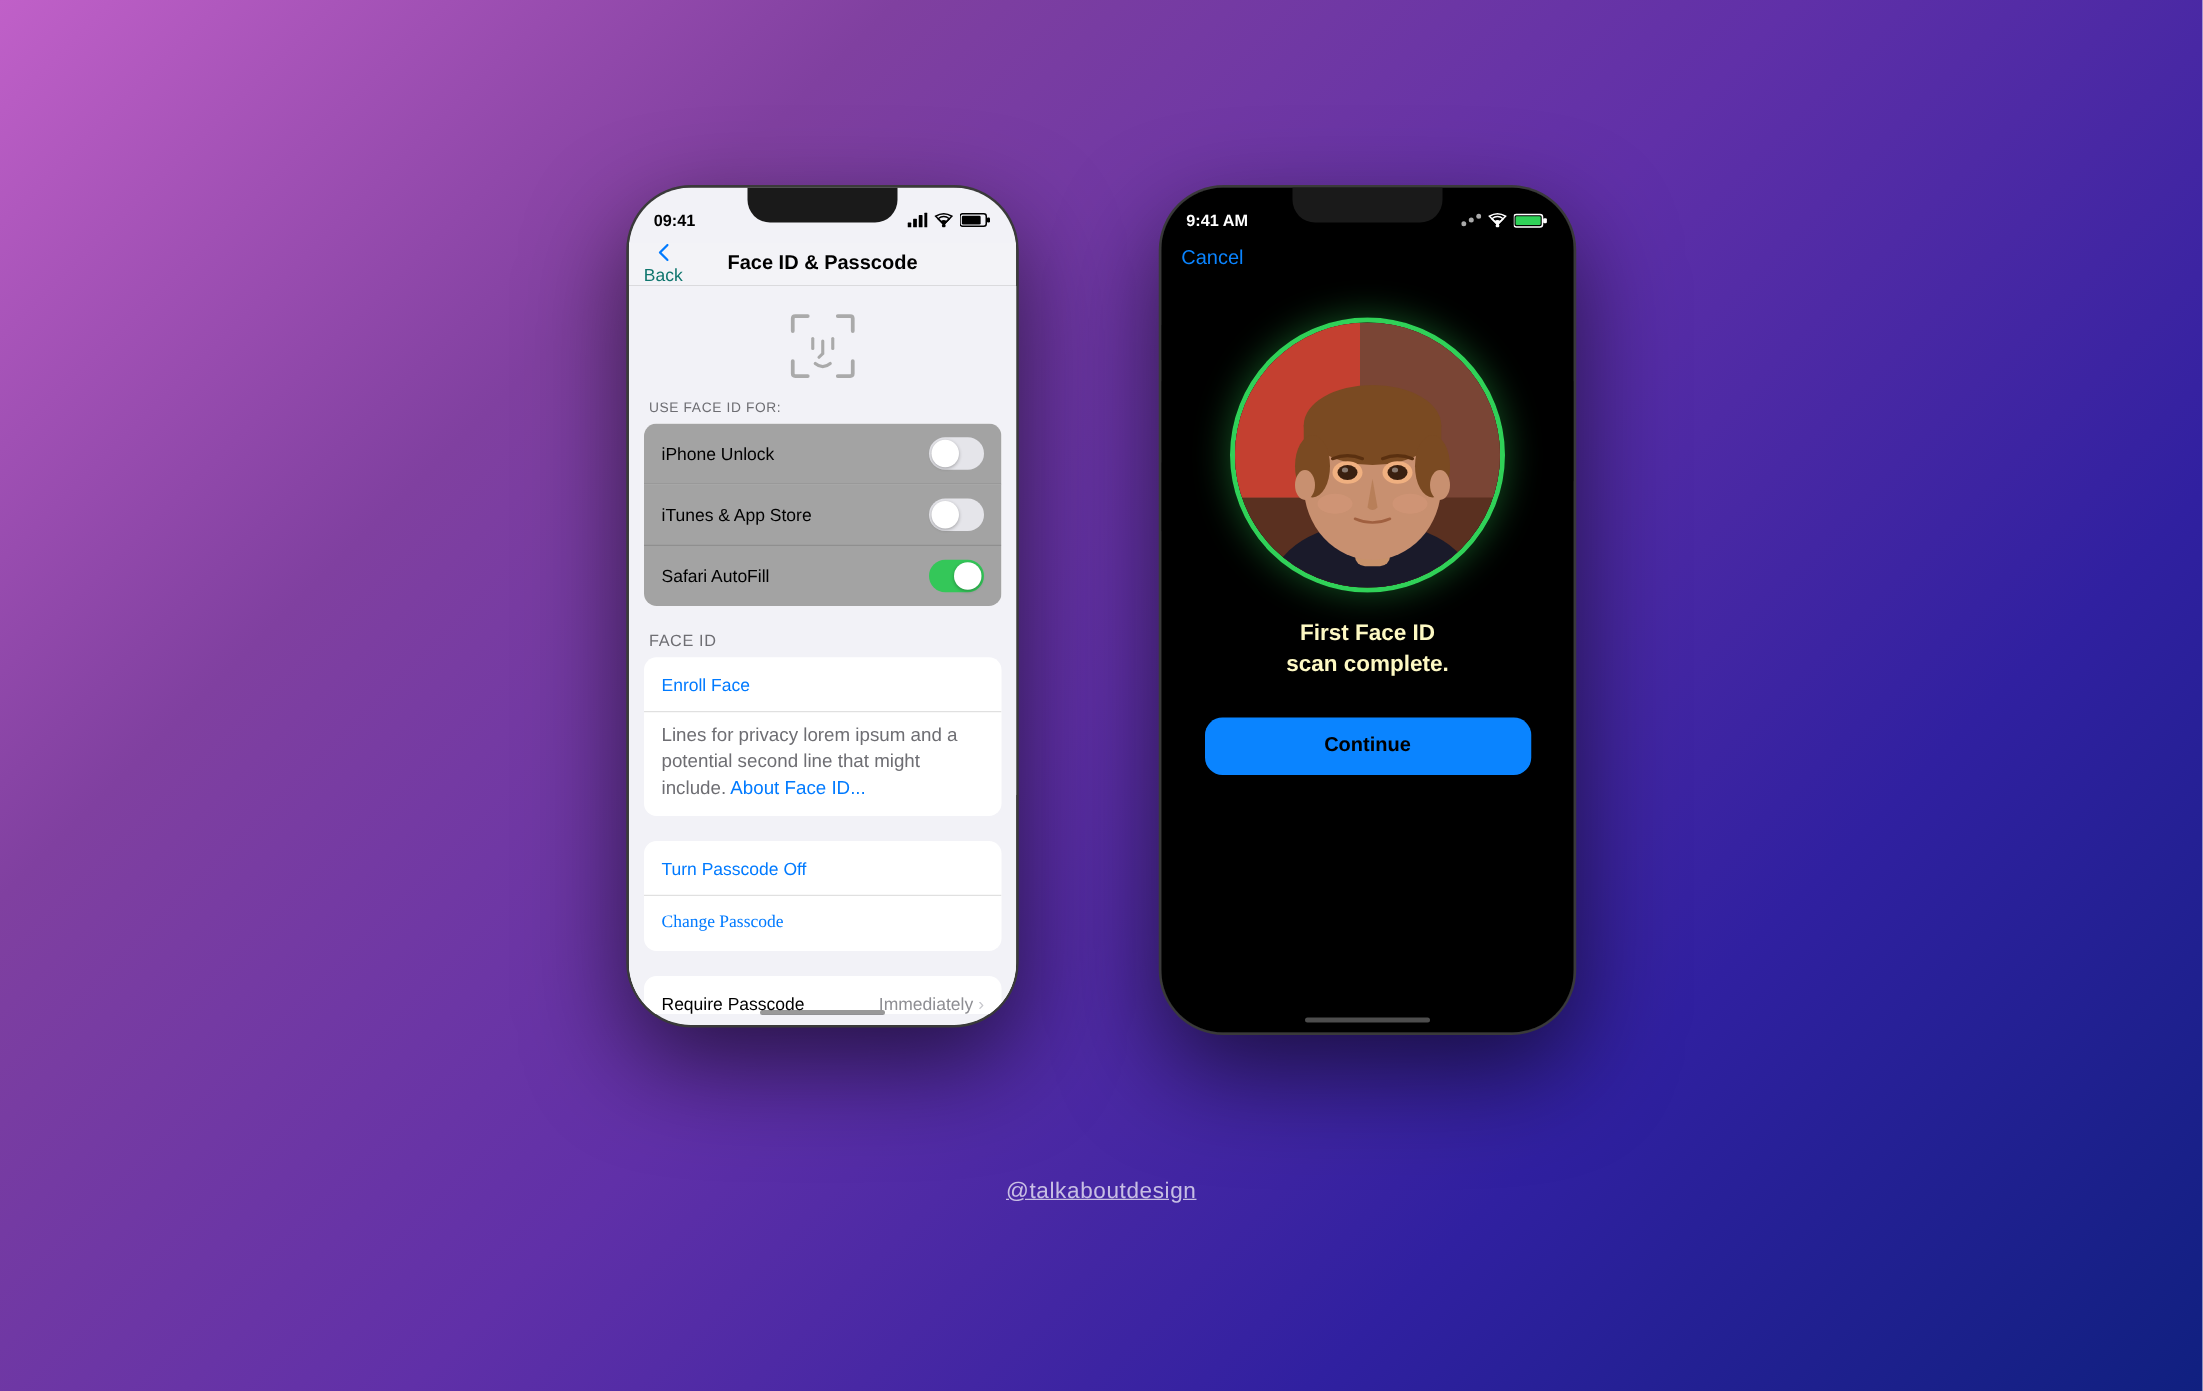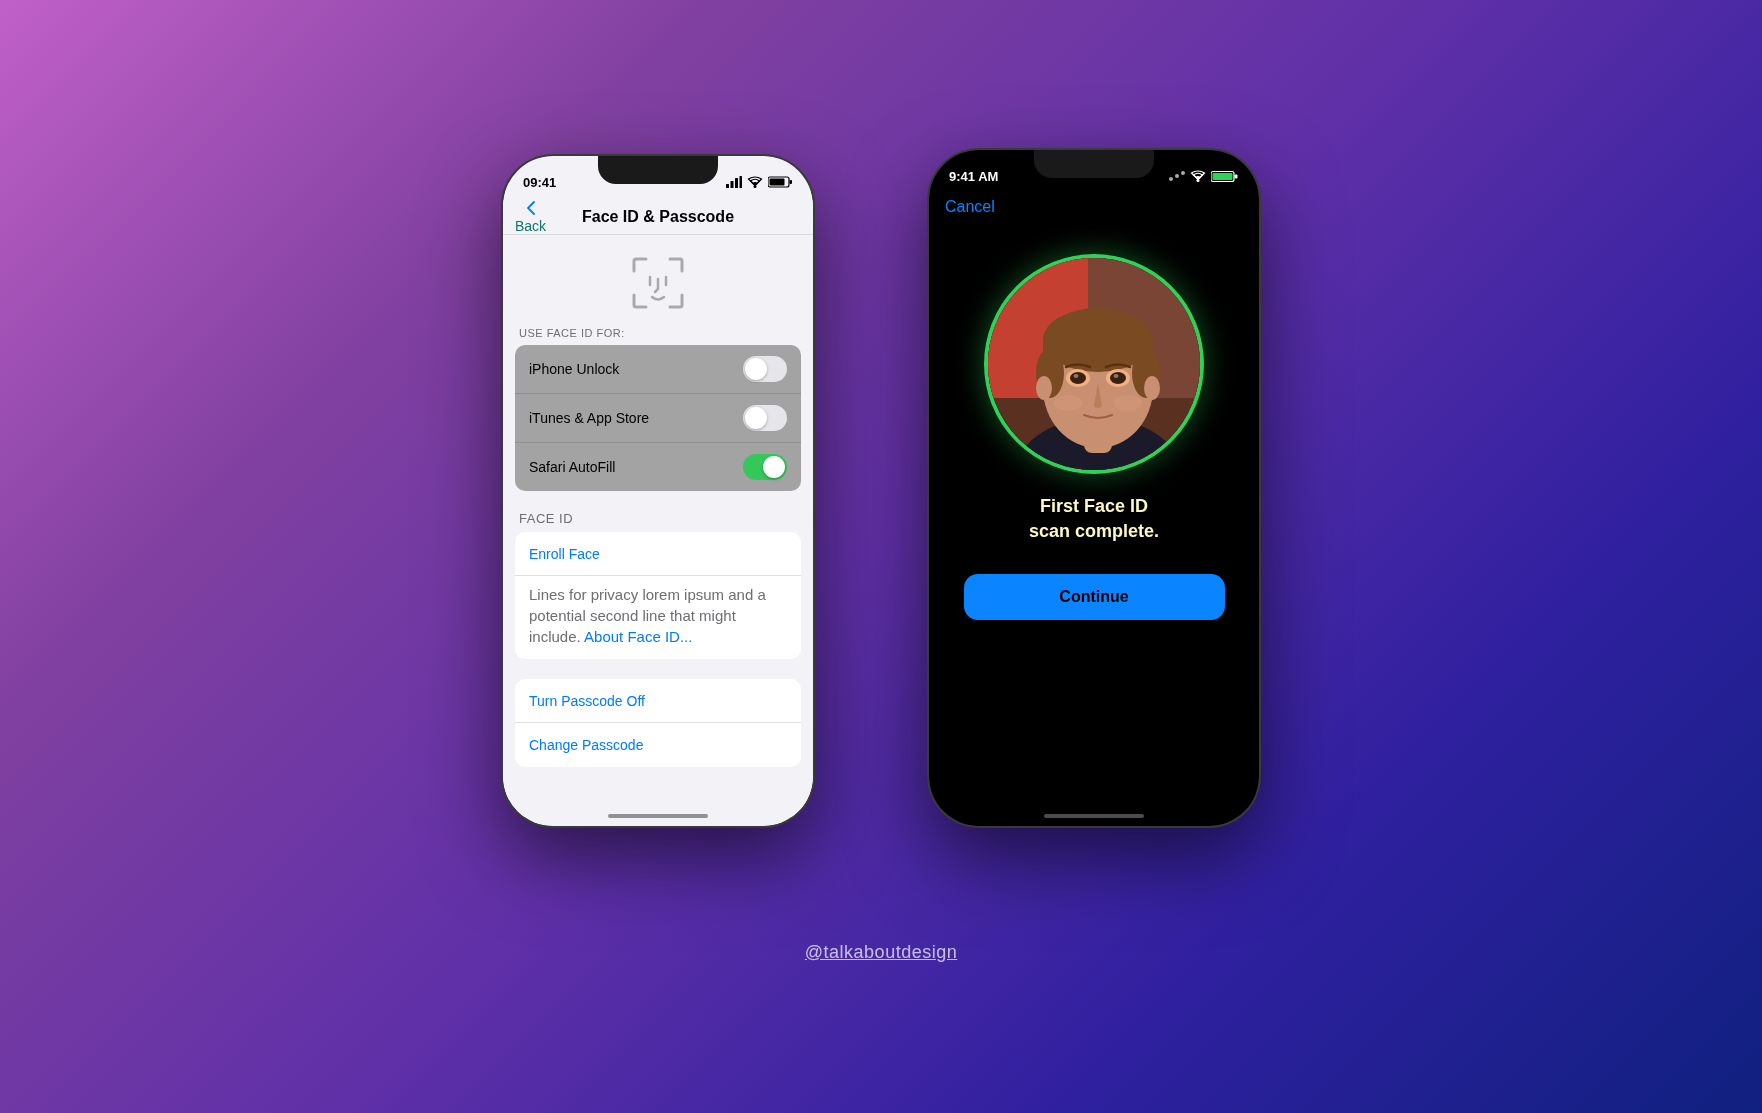--- a/index.html
+++ b/index.html
@@ -18,21 +18,21 @@
     .phones-container {
       display: flex;
       gap: 80px;
       align-items: center;
       flex-direction: column;
     }
 
     .phones-row {
       display: flex;
       gap: 116px;
-      align-items: flex-end;
+      align-items: flex-start;
     }
 
     .watermark {
       color: rgba(255,255,255,0.7);
       font-size: 18px;
       text-align: center;
       margin-top: 36px;
       letter-spacing: 0.5px;
       text-decoration: underline;
     }
@@ -317,20 +317,21 @@
       font-size: 14px;
       color: #007aff;
       border-bottom: 0.5px solid rgba(0,0,0,0.12);
       min-height: 44px;
       display: flex;
       align-items: center;
     }
 
     .passcode-row:last-child {
       border-bottom: none;
+      font-family: Liberation Serif, serif;
     }
 
     
     .require-passcode-group {
       background: #fff;
       border-radius: 10px;
       margin: 0 12px 20px;
     }
 
     .require-row {
@@ -553,20 +554,29 @@
 
           <div class="passcode-group">
             <div class="passcode-row">
               <span>Turn Passcode Off</span>
             </div>
             <div class="passcode-row">
               <span>Change Passcode</span>
             </div>
           </div>
 
+          <div class="require-passcode-group">
+            <div class="require-row">
+              <span class="row-label">Require Passcode</span>
+              <div class="require-value">
+                <span>Immediately</span>
+                <span class="chevron">›</span>
+              </div>
+            </div>
+          </div>
 
         </div>
 
         <div class="home-indicator"></div>
       </div>
     </div>
 
     <div class="phone phone-right">
 
       <div class="notch"></div>

